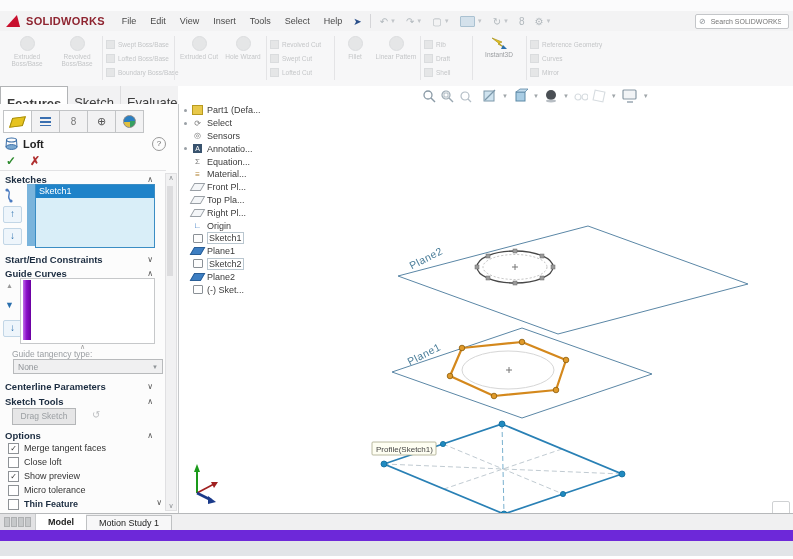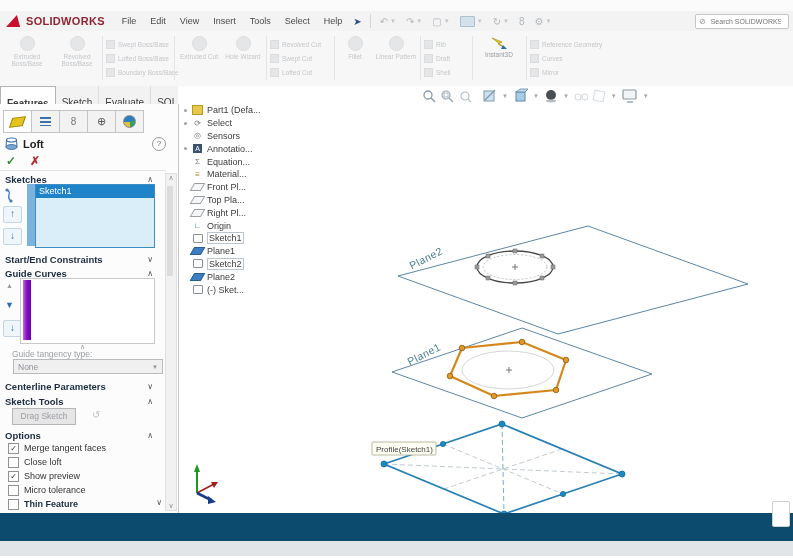--- a/index.html
+++ b/index.html
@@ -1,16 +1,16 @@
 <!DOCTYPE html>
 <html><head>
 <meta charset="utf-8">
 <style>
   html,body{margin:0;padding:0;background:#fff;}
-  #screen{position:relative;width:793px;height:559px;background:#0c4a6e;overflow:hidden;
+  #screen{position:relative;width:793px;height:559px;background:#6d28d9;overflow:hidden;
           font-family:"Liberation Sans",sans-serif;color:#333;}
   .abs{position:absolute;}
   
   #topstrip{left:0;top:0;width:793px;height:11px;background:#fbfbfc;}
   #menubar{left:0;top:11px;width:793px;height:20px;background:#f3f3f4;border-bottom:1px solid #e4e4e6;display:flex;align-items:center;}
   .logo{display:flex;align-items:center;gap:4px;margin-left:8px;}
   .logo-glyph{width:0;height:0;border-left:7px solid transparent;border-right:7px solid transparent;border-bottom:12px solid #c8102e;transform:skewX(-18deg);}
   .logo-text{font-size:11px;font-weight:bold;letter-spacing:.3px;color:#8e2430;}
   .menu-item{font-size:9px;color:#4a4a4a;padding:0 7px;cursor:default;}
   .pin{font-size:10px;color:#2a4f8a;margin:0 4px;}
@@ -28,21 +28,21 @@
   .rb-big{position:absolute;top:5px;height:46px;text-align:center;opacity:.5;}
   .rb-big .rb-icon{width:13px;height:13px;border-radius:50%;background:#d4d6d8;border:1px solid #bfc2c5;margin:0 auto 2px;}
   .rb-big .rb-label{font-size:6.5px;line-height:1.15;color:#8f9396;}
   .rb-small{position:absolute;height:10px;display:flex;align-items:center;gap:3px;opacity:.5;}
   .rb-small .rb-icon-sm{width:7px;height:7px;background:#d4d6d8;border:1px solid #bfc2c5;}
   .rb-small .rb-label{font-size:6.5px;color:#8f9396;white-space:nowrap;}
   #instant3d{opacity:1;}
   #instant3d .rb-label{color:#9a9da0;}
   
   #tabsrow{left:0;top:86px;width:182px;height:18px;background:#f2f2f3;border-bottom:1px solid #c9cbcd;display:flex;align-items:stretch;}
-  .ctab{font-size:10px;color:#3d3d3d;display:flex;align-items:center;padding:16px 6px;white-space:nowrap;border-right:1px solid #dcdcde;}
+  .ctab{font-size:13px;color:#3d3d3d;display:flex;align-items:center;padding:16px 6px;white-space:nowrap;border-right:1px solid #dcdcde;}
   .ctab.active{background:#fff;font-weight:bold;border:1px solid #b2b4b6;border-bottom:none;}
   .ctab.last{overflow:hidden;flex:1;}
   
   #viewport{left:178px;top:86px;width:615px;height:427px;background:#fff;}
   #headsup{position:absolute;left:244px;top:2px;display:flex;align-items:center;gap:4px;}
   .hu{display:flex;align-items:center;}
   .hu svg{display:block;}
   .hu-caret{font-size:6px;color:#a0a6aa;margin:0 1px;}
   
   #ftree{position:absolute;left:6px;top:18px;width:128px;font-size:9px;color:#3b3b3b;}
@@ -579,15 +579,25 @@
         <span>Curvature Display</span>
       </div>
 
     <div id="pm-scroll">
       <div>∧</div>
       <div class="thumb"></div>
       <div style="position:absolute;bottom:0;left:0;right:0">∨</div>
     </div>
   </div>
 
+  <div class="abs" id="modeltabs">
+    <div class="film">
+        <i></i>
+        <i></i>
+        <i></i>
+        <i></i>
+      </div>
+    <div class="mtab active">Model</div>
+    <div class="mtab idle">Motion Study 1</div>
+  </div>
   <div class="abs" id="grayband"></div>
   <div class="abs" id="whitestrip"></div>
 </div>
 
 </body></html>

